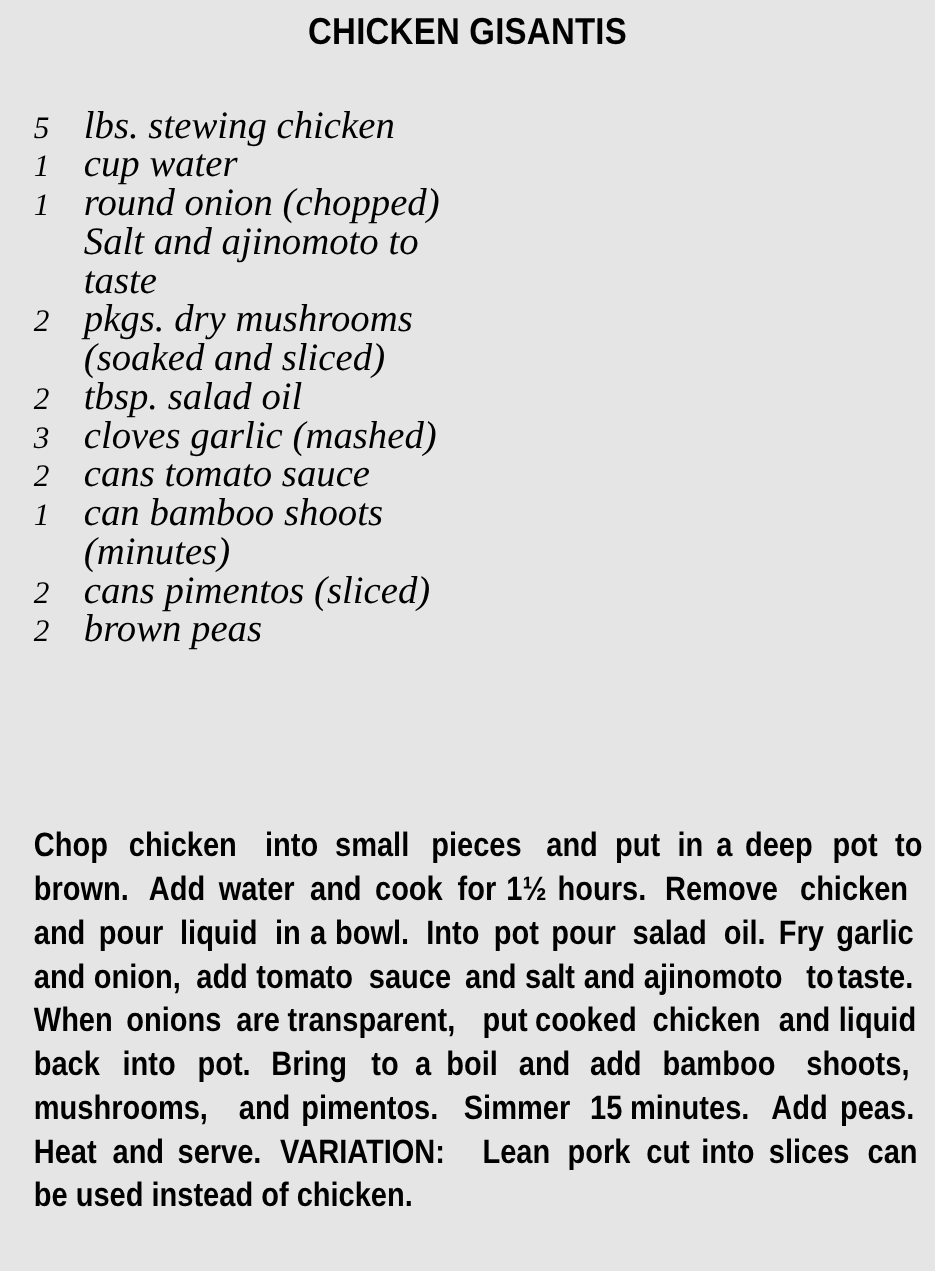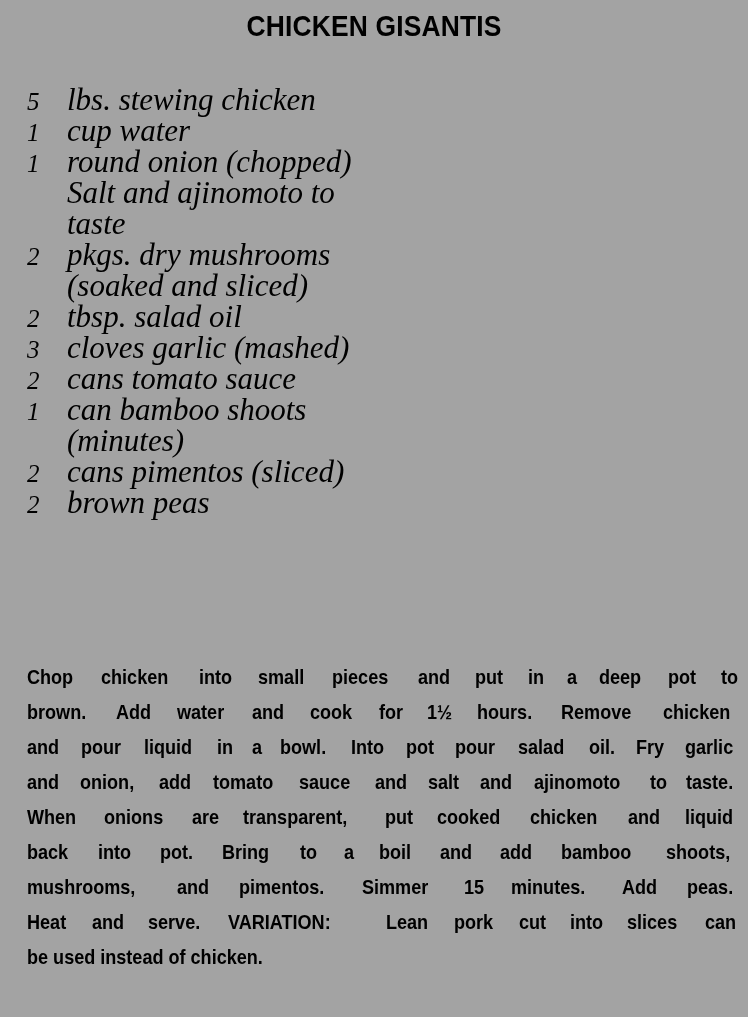--- a/index.html
+++ b/index.html
@@ -14,21 +14,21 @@
     position: relative;
     overflow: hidden;
     font-family: "Liberation Sans", sans-serif;
     color: #000000;
     -webkit-font-smoothing: none;
   }
 
   .page {
     position: absolute;
     inset: 0;
-    background: #a3a3a3;
+    background: #e5e5e5;
   }
 
   
   .recipe-title {
     position: absolute;
     top: 9px;
     left: 0;
     width: 748px;
     text-align: center;
     font-family: "Liberation Sans", sans-serif;
@@ -84,21 +84,21 @@
     left: 27px;
     width: 714px;
   }
 
   .instr-line {
     display: flex;
     justify-content: space-between;
     height: 35px;
     font-family: "Liberation Sans", sans-serif;
     font-weight: bold;
-    font-size: 21px;
+    font-size: 27px;
     line-height: 35px;
     white-space: pre;
     color: #000000;
     align-items: center;
   }
 
   .instr-line > span {
     display: inline-block;
     transform: scaleX(0.86);
     transform-origin: left center;

